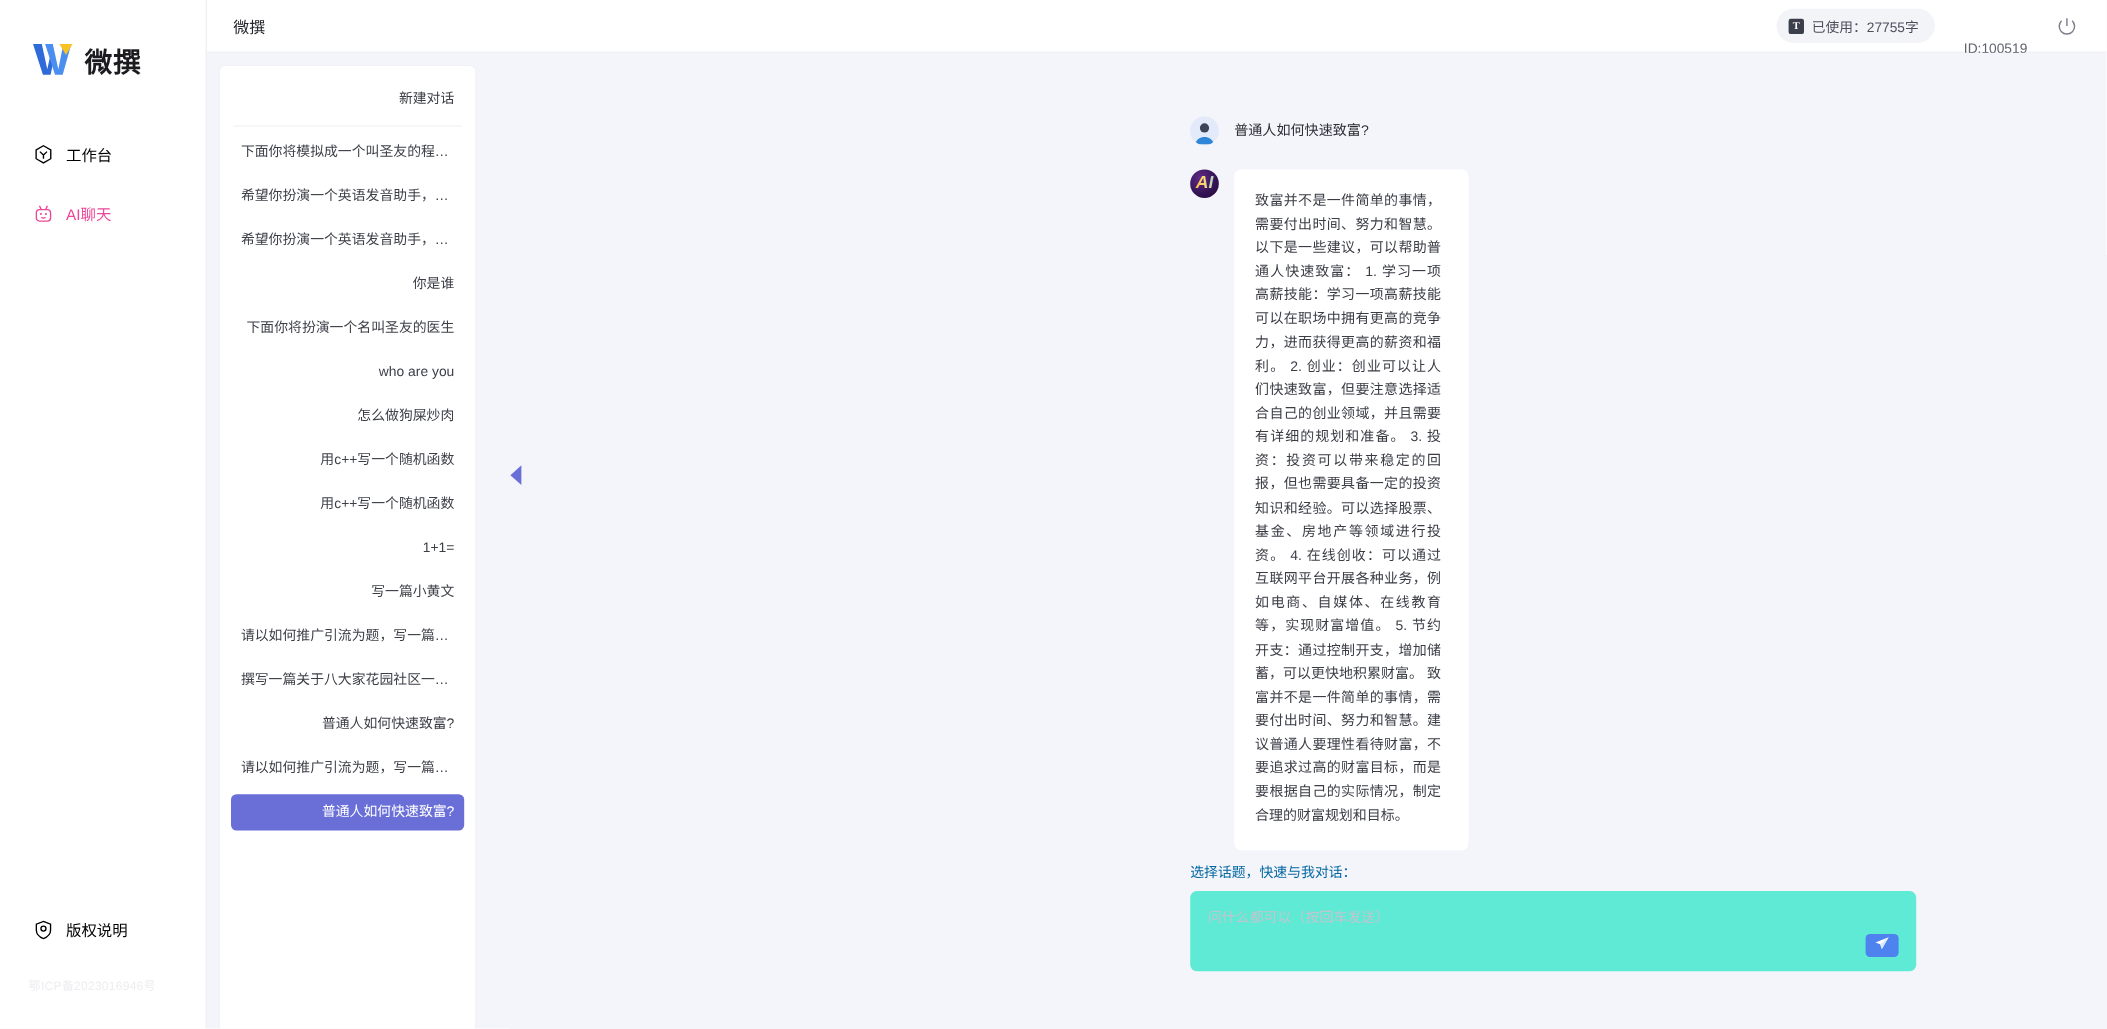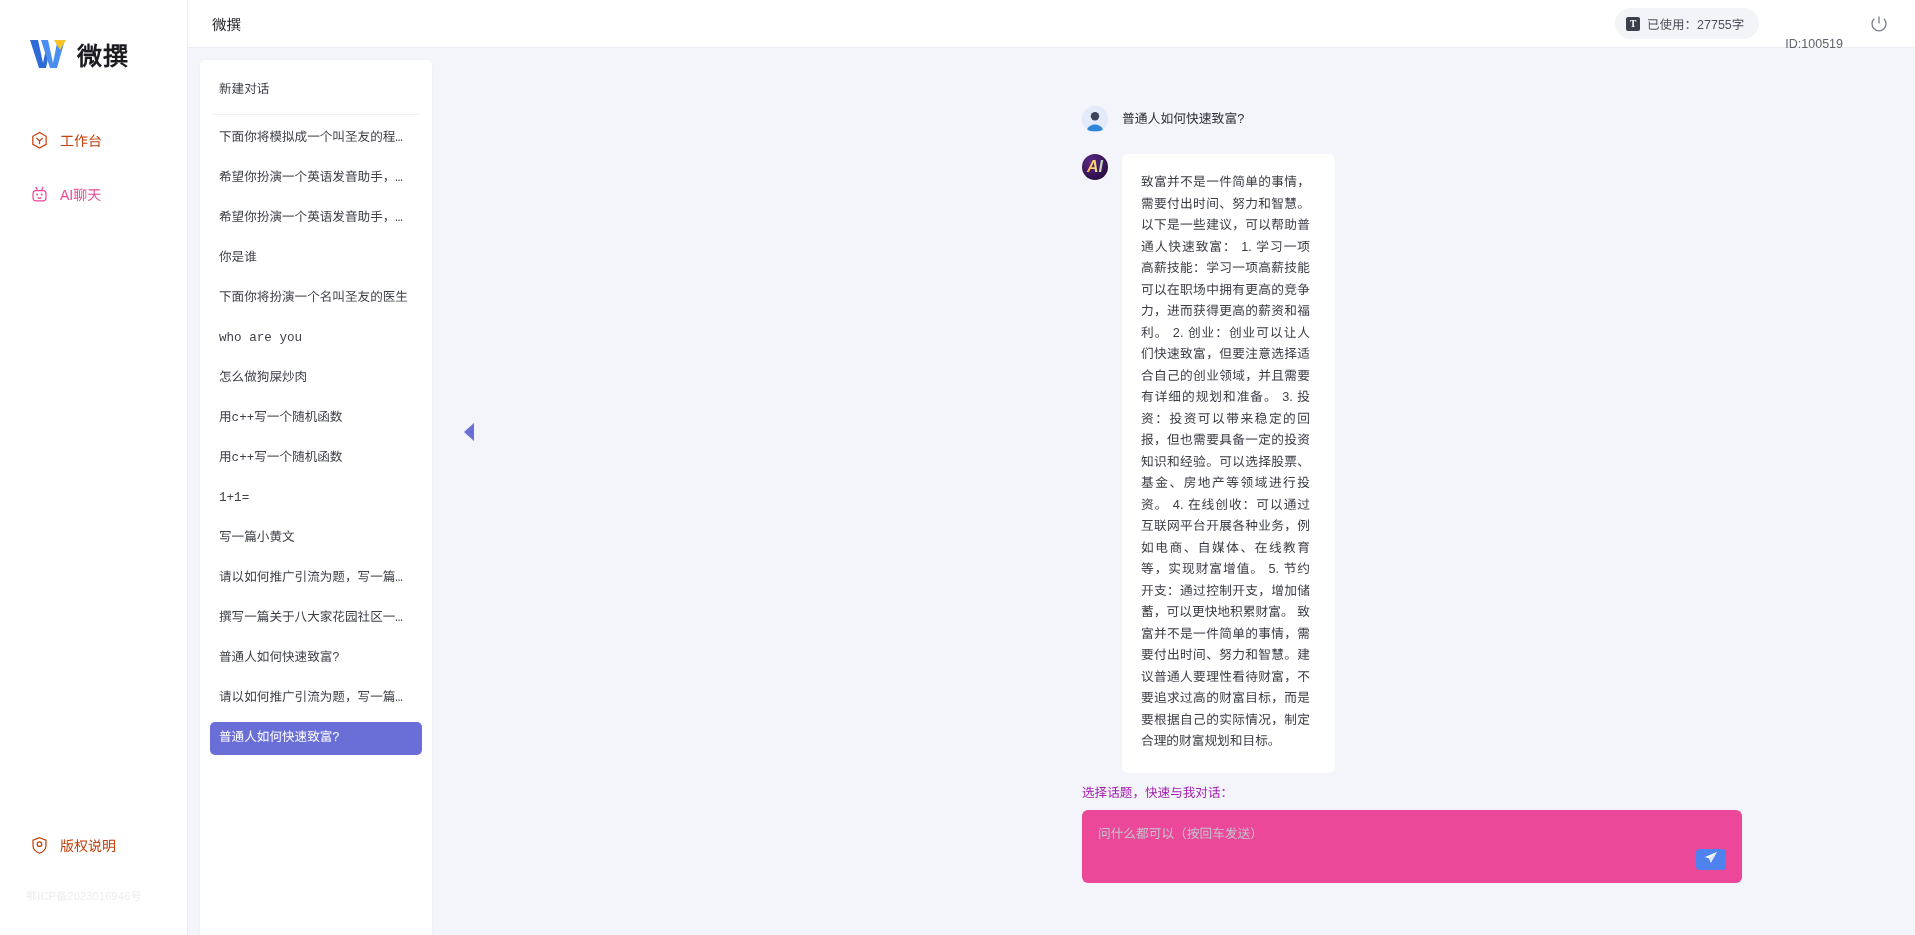--- a/index.html
+++ b/index.html
@@ -19,21 +19,21 @@
     position:relative;
   }
   .brand { display:flex; align-items:center; gap:9px; padding:36px 0 0 28px; }
   .brand-mark { width:40px; height:34px; position:relative; flex-shrink:0; }
   .brand-name { font-size:25px; font-weight:700; color:#1b1b20; letter-spacing:1px; }
 
   .nav { margin-top:48px; display:flex; flex-direction:column; }
   .nav-item {
     display:flex; align-items:center; gap:11px;
     padding:10px 0 10px 30px; cursor:pointer;
-    font-size:14px; color:#c2410c; margin-bottom:14px;
+    font-size:14px; color:#000000; margin-bottom:14px;
   }
   .nav-item .ico { width:19px; height:19px; flex-shrink:0; display:block; }
   .nav-item.active { color:#ec4899; }
 
   .rail-bottom { margin-top:auto; padding-bottom:24px; }
   .rail-bottom .nav-item { margin-bottom:22px; }
   .icp { font-size:11px; color:#ededf0; padding-left:26px; padding-bottom:8px; letter-spacing:.2px; }
 
   
   .main { flex:1; display:flex; flex-direction:column; min-width:0; }
@@ -61,23 +61,23 @@
 
   
   .conv-col { width:256px; flex-shrink:0; padding:12px 12px 0 12px; position:relative; }
   .conv-card {
     background:#fff; border-radius:5px; height:911px;
     padding:14px 10px 10px 10px; overflow:hidden;
     box-shadow:0 0 0 1px rgba(0,0,0,.012);
   }
   .conv-item {
     height:33px; line-height:33px; border-radius:5px;
-    font-size:12.6px; color:#3d3f47; text-align:left;
+    font-size:12.6px; color:#3d3f47; text-align:right;
     white-space:nowrap; overflow:hidden; text-overflow:ellipsis;
-    padding:0 9px; margin-bottom:7px; cursor:pointer; background:#fff;font-family:Liberation Mono, monospace;
+    padding:0 9px; margin-bottom:7px; cursor:pointer; background:#fff;
   }
   .conv-item.new { color:#3d3f47; }
   .conv-item.active { background:#6a6fd8; color:#ffffff; font-weight:400; }
   .divider-line { height:1px; background:#f0f0f4; margin:0 2px 7px 2px; }
 
   
   .collapse-handle {
     position:absolute; left:274px; top:371px;
     width:14px; height:26px; display:flex; align-items:center;
     justify-content:center; cursor:pointer; z-index:5;
@@ -101,23 +101,23 @@
   .bubble-user { font-size:12.8px; color:#2d2f36; line-height:26px; }
   .bubble-ai {
     background:#fff; border-radius:6px; padding:18px 25px 20px 19px;
     font-size:12.7px; line-height:21.5px; color:#3b3d45;
     max-width:660px; text-align:justify;
   }
 
   
   .composer { padding:0 0 52px 638px; }
   .composer-inner { width:660px; }
-  .composer-label { font-size:12.6px; color:#a21caf; margin-bottom:9px; }
+  .composer-label { font-size:12.6px; color:#0369a1; margin-bottom:9px; }
   .composer-box {
-    position:relative; background:#ec4899; border-radius:6px; height:73px;
+    position:relative; background:#5eead4; border-radius:6px; height:73px;
     padding:14px 70px 14px 16px;
   }
   .composer-input {
     width:100%; height:100%; border:0; outline:none; resize:none;
     font-size:12.7px; color:#2d2f36; line-height:20px;
     font-family:"Liberation Sans","DejaVu Sans",sans-serif; background:transparent;
   }
   .composer-input::placeholder { color:#c3c5cf; }
   .send-btn {
     position:absolute; right:16px; bottom:13px; width:30px; height:21px;

